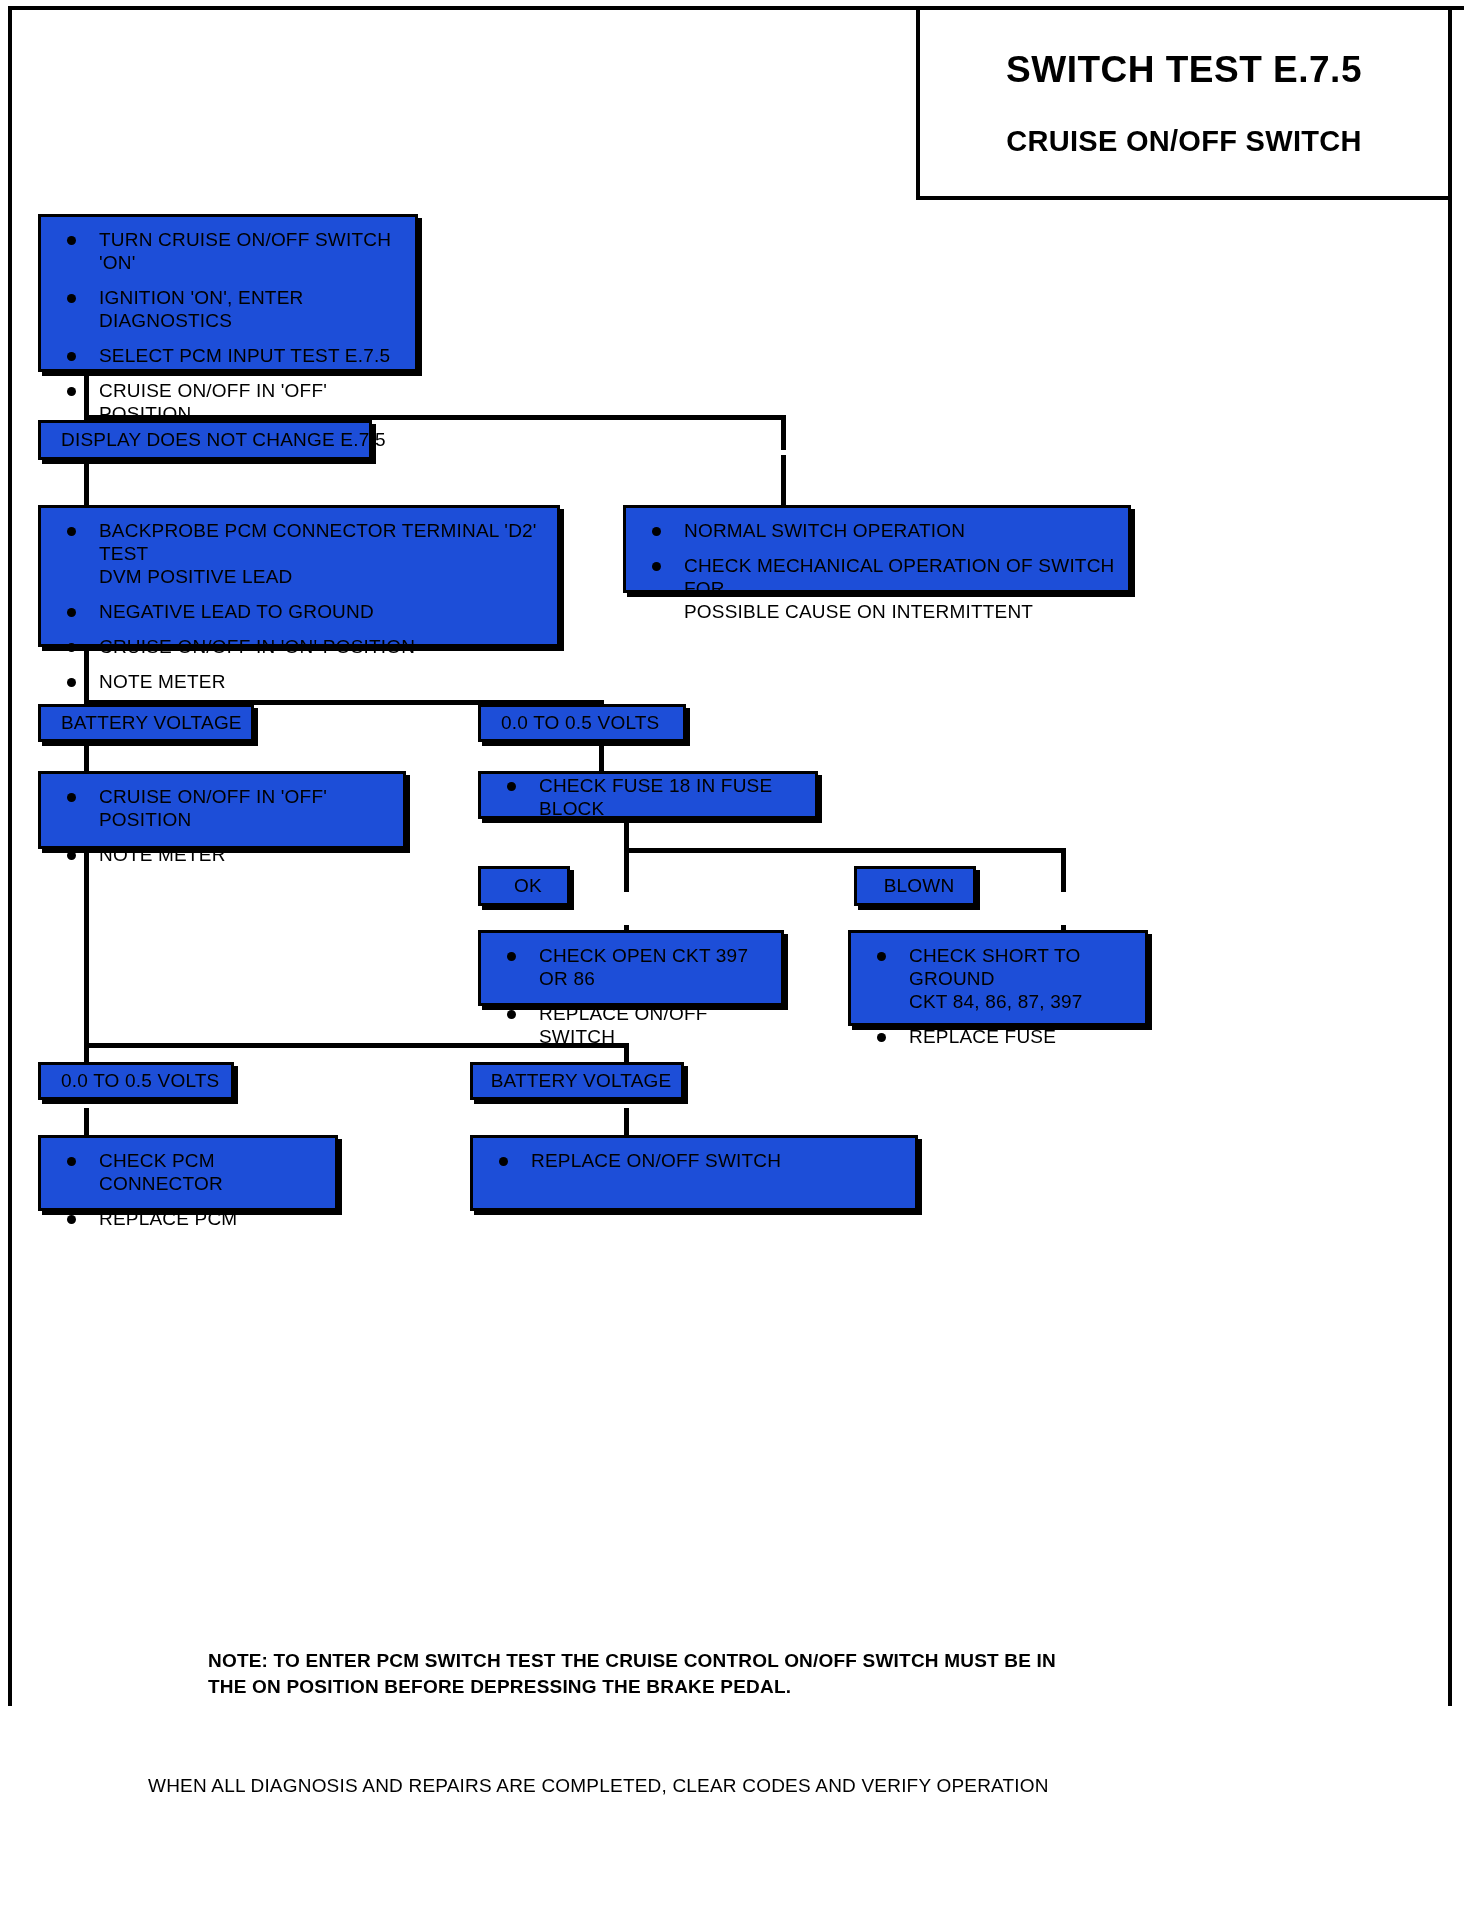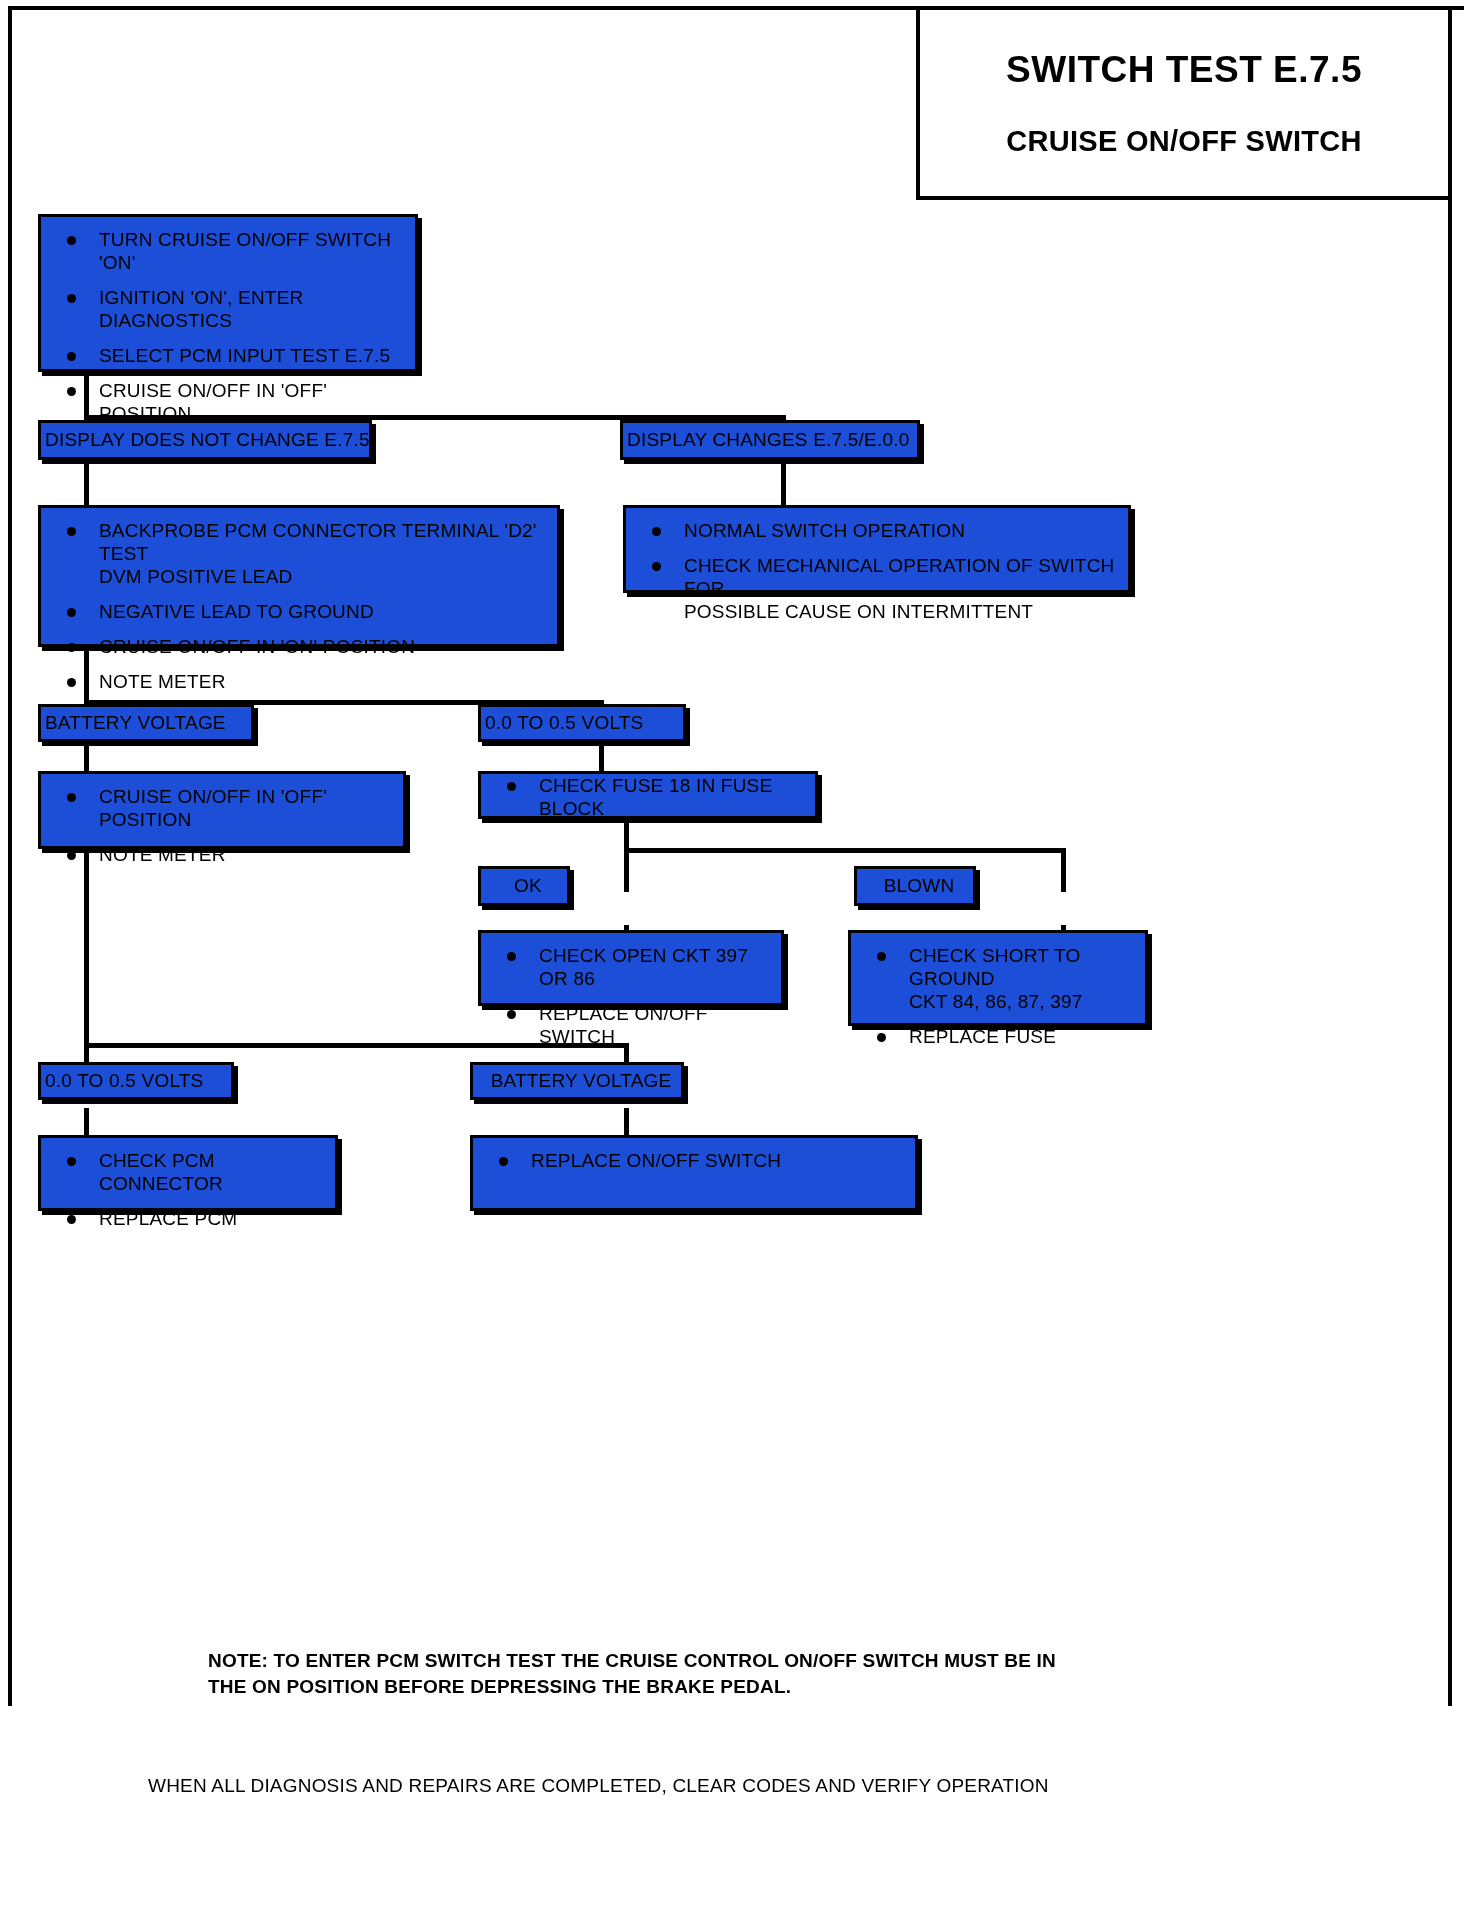--- a/index.html
+++ b/index.html
@@ -104,21 +104,21 @@
     width: 9px;
     height: 9px;
     border-radius: 50%;
     background: #000;
   }
 
   
   .labelbox {
     display: flex;
     align-items: center;
-    padding-left: 4px;
+    padding-left: 20px;
     font-size: 19px;
     letter-spacing: 0.2px;
     white-space: nowrap;
   }
   .labelbox.center {
     justify-content: center;
     padding-left: 8px;
   }
 
   
@@ -199,23 +199,20 @@
       <li><span class="bullet"></span><span>SELECT PCM INPUT TEST E.7.5</span></li>
       <li><span class="bullet"></span><span>CRUISE ON/OFF IN 'OFF' POSITION</span></li>
       <li><span class="bullet"></span><span>NOTE DISPLAY</span></li>
     </ul>
   </div>
 
   <div class="box shadow labelbox" style="left:38px; top:420px; width:334px; height:40px;">
     <span>DISPLAY DOES NOT CHANGE E.7.5</span>
   </div>
 
-  <div class="box shadow labelbox" style="left:620px; top:420px; width:300px; height:40px;">
-    <span>DISPLAY CHANGES E.7.5/E.0.0</span>
-  </div>
 
   <div class="box shadow" style="left:38px; top:505px; width:522px; height:142px;">
     <ul class="blist">
       <li><span class="bullet"></span><span>BACKPROBE PCM CONNECTOR TERMINAL 'D2' TEST
 DVM POSITIVE LEAD</span></li>
       <li><span class="bullet"></span><span>NEGATIVE LEAD TO GROUND</span></li>
       <li><span class="bullet"></span><span>CRUISE ON/OFF IN 'ON' POSITION</span></li>
       <li><span class="bullet"></span><span>NOTE  METER</span></li>
     </ul>
   </div>

